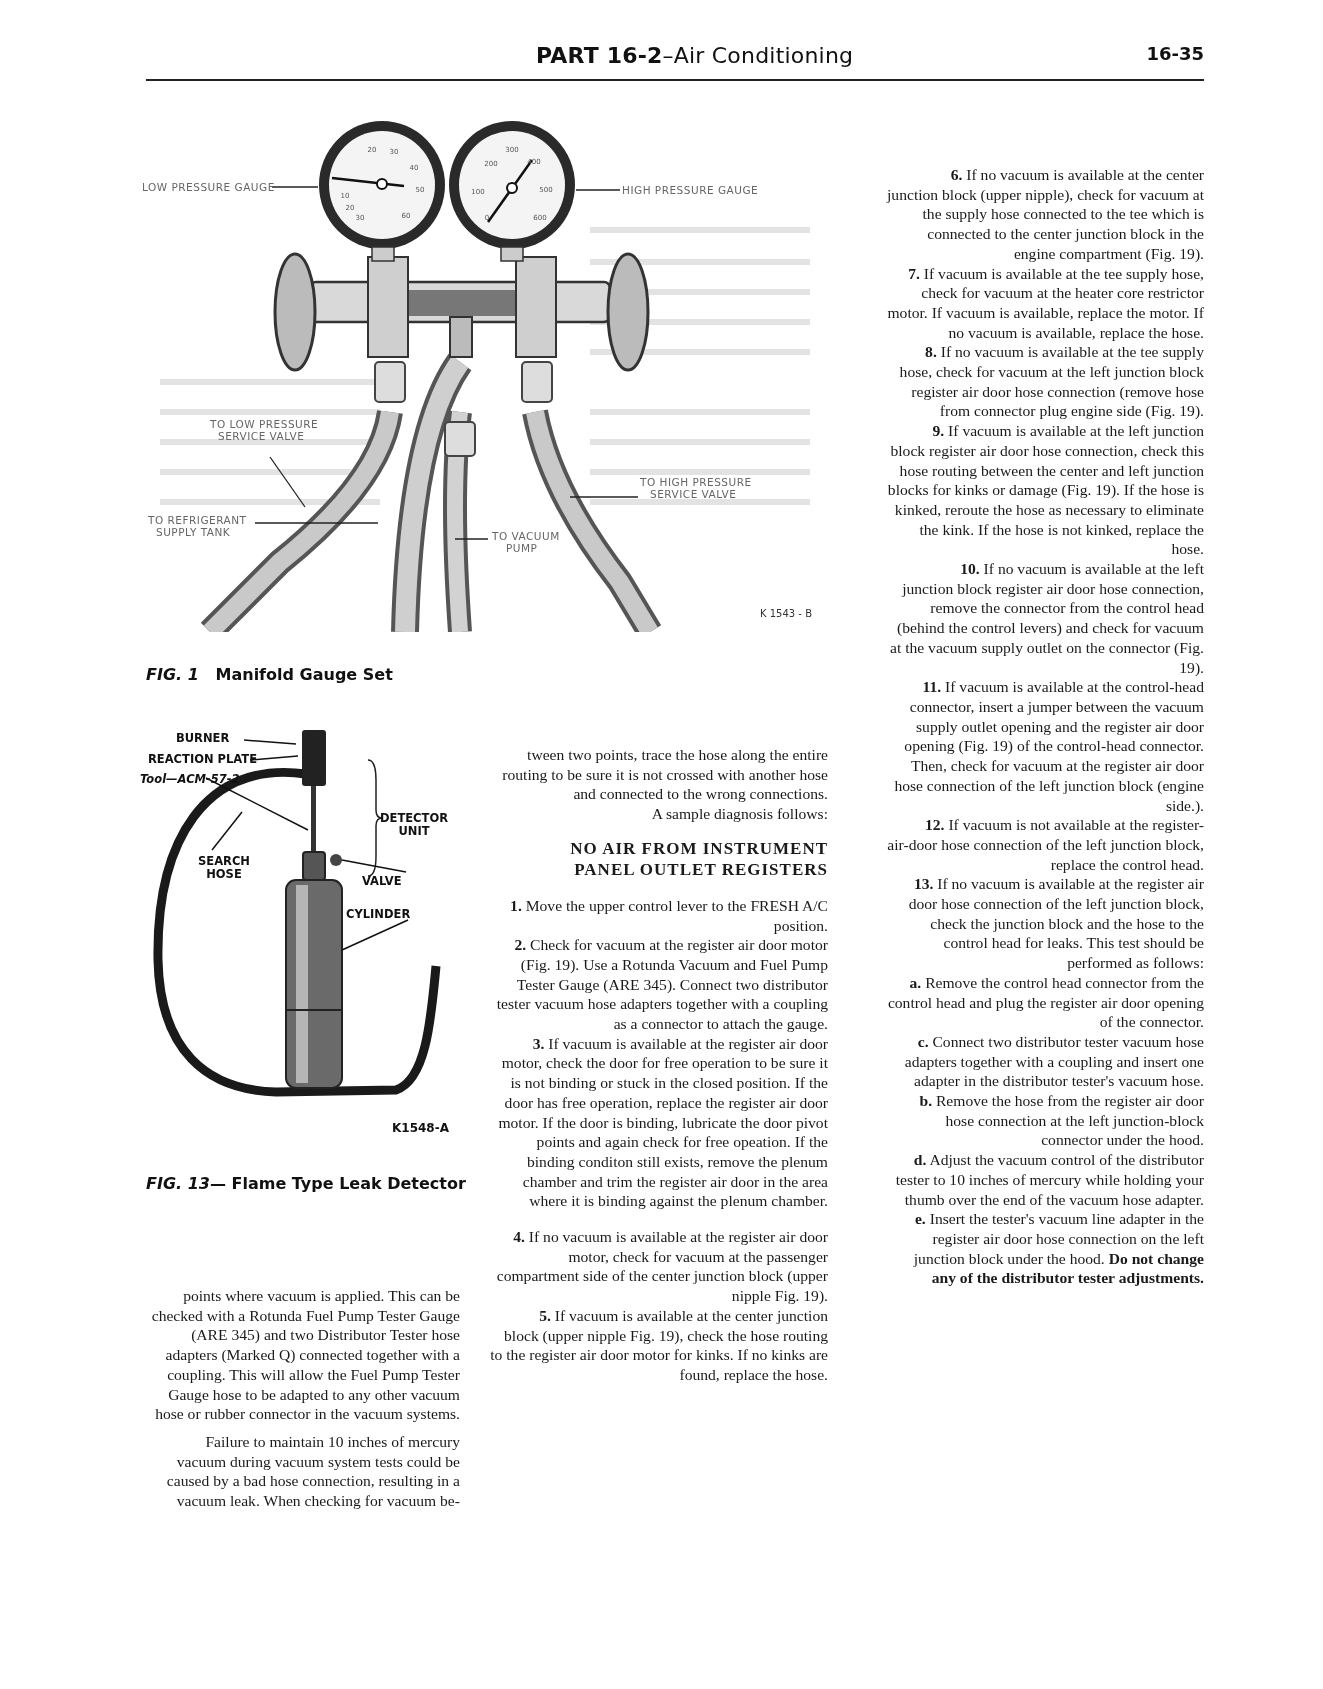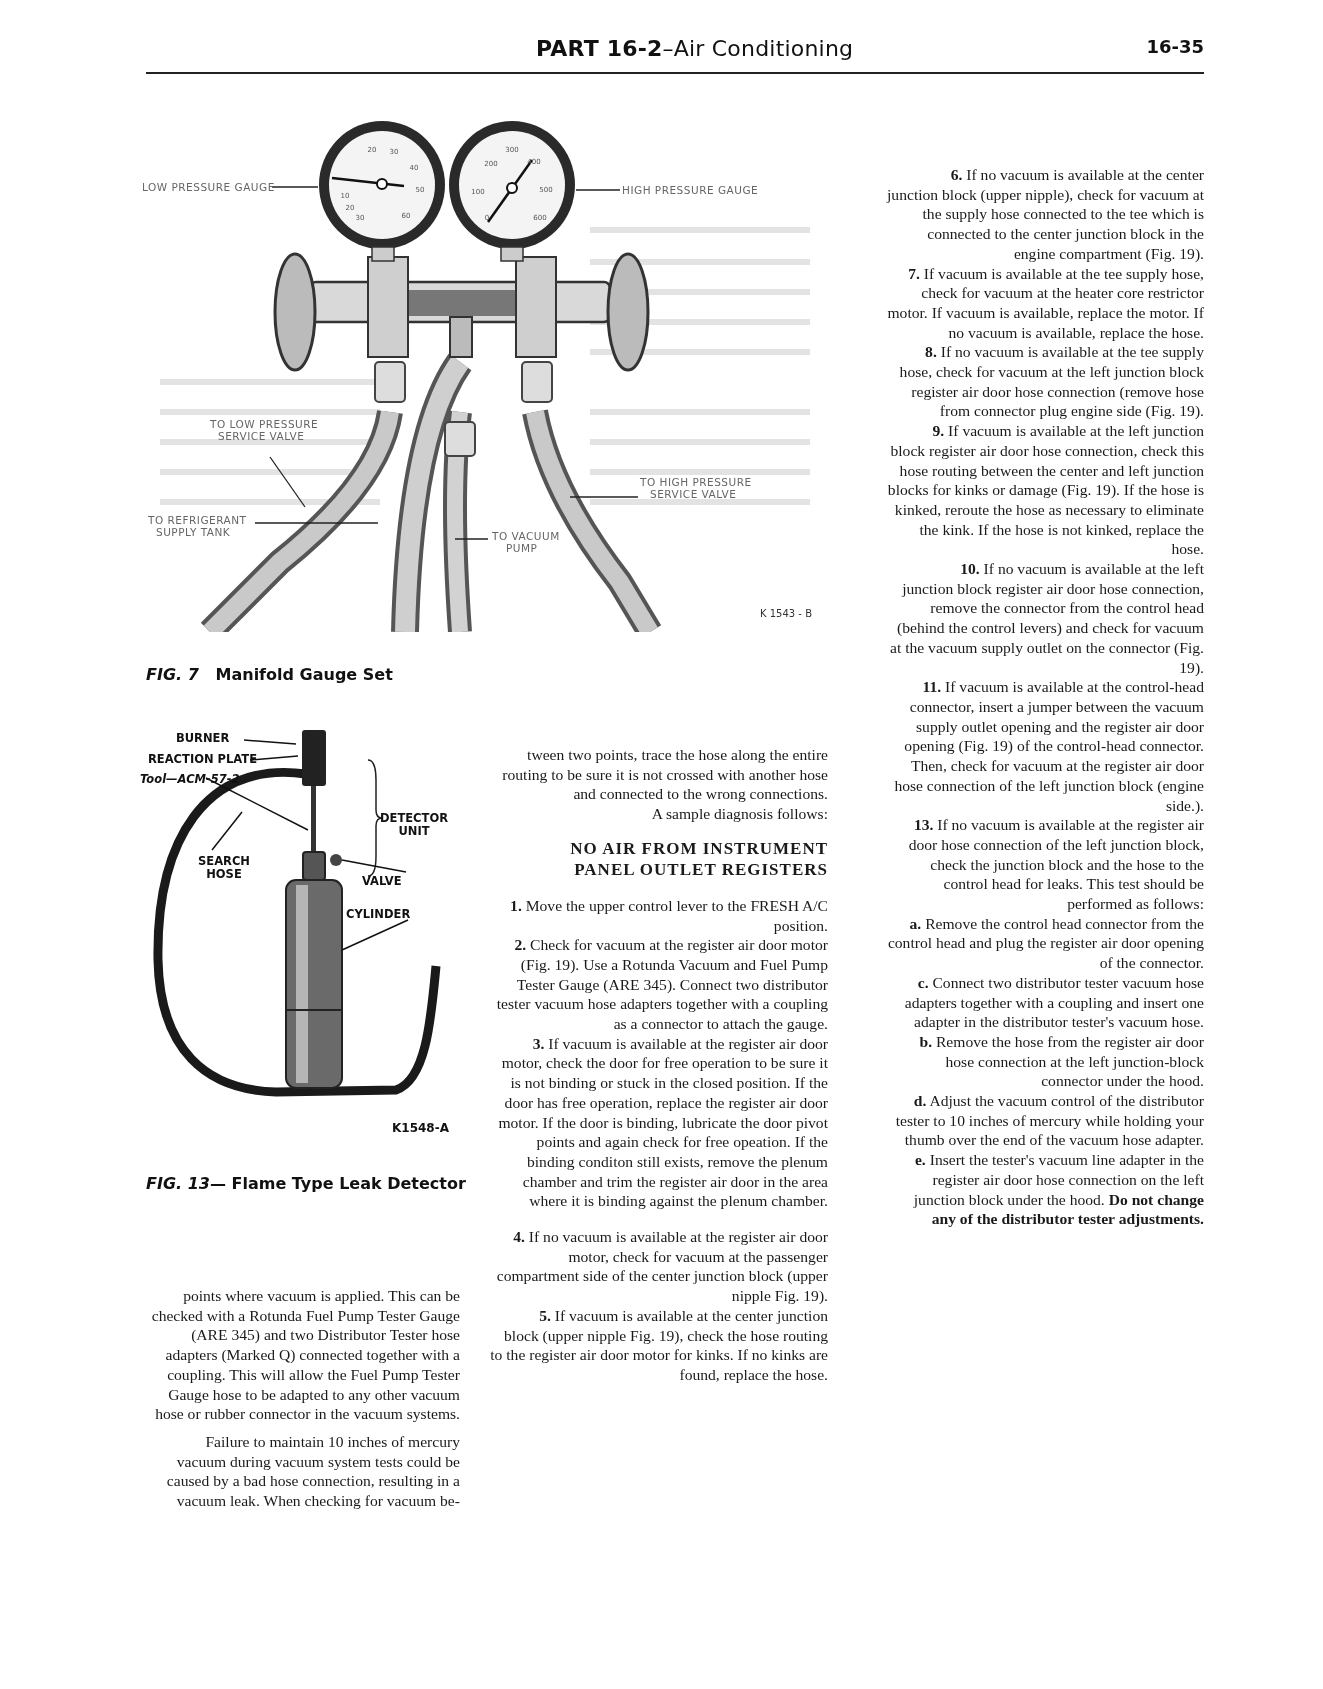--- a/index.html
+++ b/index.html
@@ -1,18 +1,18 @@
 <!DOCTYPE html>
 <html><head>
 <meta charset="utf-8">
 <style>
   html, body { margin: 0; padding: 0; background: #ffffff; }
   body { width: 1323px; height: 1689px; position: relative; overflow: hidden;
          font-family: "Liberation Serif", serif; color: #1a1a1a; }
-  .header { position: absolute; left: 146px; top: 32px; width: 1058px; height: 44px; }
+  .header { position: absolute; left: 146px; top: 39px; width: 1058px; height: 44px; }
   .header-title { position: absolute; left: 390px; top: 4px; font-family: "DejaVu Sans", sans-serif;
                   font-size: 22px; color: #111; letter-spacing: 0.2px; }
   .header-title b { font-weight: bold; }
   .page-num { position: absolute; right: 0; top: 4px; font-family: "DejaVu Sans", sans-serif;
               font-weight: bold; font-size: 18px; color: #111; }
   .rule { position: absolute; left: 0; top: 40px; width: 1058px; height: 2px; background: #222; }
 
   .fig12 { position: absolute; left: 150px; top: 112px; width: 680px; height: 520px; }
   .fig-label { position: absolute; font-family: "DejaVu Sans", sans-serif; font-size: 10.5px;
                color: #666; letter-spacing: 0.5px; line-height: 12px; text-align: left; white-space: nowrap; }
@@ -142,21 +142,21 @@
   <div class="fig-label" style="left:-2px; top:402px;">
     <div>TO REFRIGERANT</div>
     <div style="padding-left:8px">SUPPLY TANK</div>
   </div>
   <div class="fig-label" style="left:342px; top:418px;">
     <div>TO VACUUM</div>
     <div style="padding-left:14px">PUMP</div>
   </div>
   <div class="fig-code" style="left:610px; top:496px;">K 1543 - B</div>
 </div>
-<div class="caption" style="left:146px; top:665px;"><i>FIG. 7</i>&nbsp;&nbsp;&nbsp;<span>Manifold Gauge Set</span></div>
+<div class="caption" style="left:146px; top:665px;"><i>FIG. 1</i>&nbsp;&nbsp;&nbsp;<span>Manifold Gauge Set</span></div>
 
 <div class="fig13">
   <svg width="320" height="430" viewBox="0 0 320 430">
     <path d="M160 54 C 60 40, 10 120, 12 240 C 14 330, 60 370, 130 372 L 250 370 C 280 360, 285 300, 290 246" stroke="#1a1a1a" stroke-width="9" fill="none"></path>
     <rect x="156" y="10" width="24" height="56" rx="3" fill="#222"></rect>
     <rect x="165" y="66" width="5" height="68" fill="#333"></rect>
     <rect x="157" y="132" width="22" height="28" rx="3" fill="#555" stroke="#222" stroke-width="2"></rect>
     <circle cx="190" cy="140" r="6" fill="#444"></circle>
     <rect x="140" y="160" width="56" height="208" rx="10" fill="#6a6a6a" stroke="#222" stroke-width="2"></rect>
     <rect x="150" y="165" width="12" height="198" fill="#b5b5b5"></rect>
@@ -206,19 +206,20 @@
   <p class="indent"><span class="num">5.</span> <span>If vacuum is available at the center junction block (upper nipple Fig. 19), check the hose routing to the register air door motor for kinks. If no kinks are found, replace the hose.</span></p>
 </div>
 
 <div class="col col3">
   <p class="indent"><span class="num">6.</span> <span>If no vacuum is available at the center junction block (upper nipple), check for vacuum at the supply hose connected to the tee which is connected to the center junction block in the engine compartment (Fig. 19).</span></p>
   <p class="indent"><span class="num">7.</span> <span>If vacuum is available at the tee supply hose, check for vacuum at the heater core restrictor motor. If vacuum is available, replace the motor. If no vacuum is available, replace the hose.</span></p>
   <p class="indent"><span class="num">8.</span> <span>If no vacuum is available at the tee supply hose, check for vacuum at the left junction block register air door hose connection (remove hose from connector plug engine side (Fig. 19).</span></p>
   <p class="indent"><span class="num">9.</span> <span>If vacuum is available at the left junction block register air door hose connection, check this hose routing between the center and left junction blocks for kinks or damage (Fig. 19). If the hose is kinked, reroute the hose as necessary to eliminate the kink. If the hose is not kinked, replace the hose.</span></p>
   <p class="indent"><span class="num">10.</span> <span>If no vacuum is available at the left junction block register air door hose connection, remove the connector from the control head (behind the control levers) and check for vacuum at the vacuum supply outlet on the connector (Fig. 19).</span></p>
   <p class="indent"><span class="num">11.</span> <span>If vacuum is available at the control-head connector, insert a jumper between the vacuum supply outlet opening and the register air door opening (Fig. 19) of the control-head connector. Then, check for vacuum at the register air door hose connection of the left junction block (engine side.).</span></p>
+  <p class="indent"><span class="num">12.</span> <span>If vacuum is not available at the register-air-door hose connection of the left junction block, replace the control head.</span></p>
   <p class="indent"><span class="num">13.</span> <span>If no vacuum is available at the register air door hose connection of the left junction block, check the junction block and the hose to the control head for leaks. This test should be performed as follows:</span></p>
   <p class="indent"><span class="num">a.</span> <span>Remove the control head connector from the control head and plug the register air door opening of the connector.</span></p>
   <p class="indent"><span class="num">c.</span> <span>Connect two distributor tester vacuum hose adapters together with a coupling and insert one adapter in the distributor tester's vacuum hose.</span></p>
   <p class="indent"><span class="num">b.</span> <span>Remove the hose from the register air door hose connection at the left junction-block connector under the hood.</span></p>
   <p class="indent"><span class="num">d.</span> <span>Adjust the vacuum control of the distributor tester to 10 inches of mercury while holding your thumb over the end of the vacuum hose adapter.</span></p>
   <p class="indent"><span class="num">e.</span> <span>Insert the tester's vacuum line adapter in the register air door hose connection on the left junction block under the hood.</span> <b>Do not change any of the distributor tester adjustments.</b></p>
 </div>
 
 </body></html>

